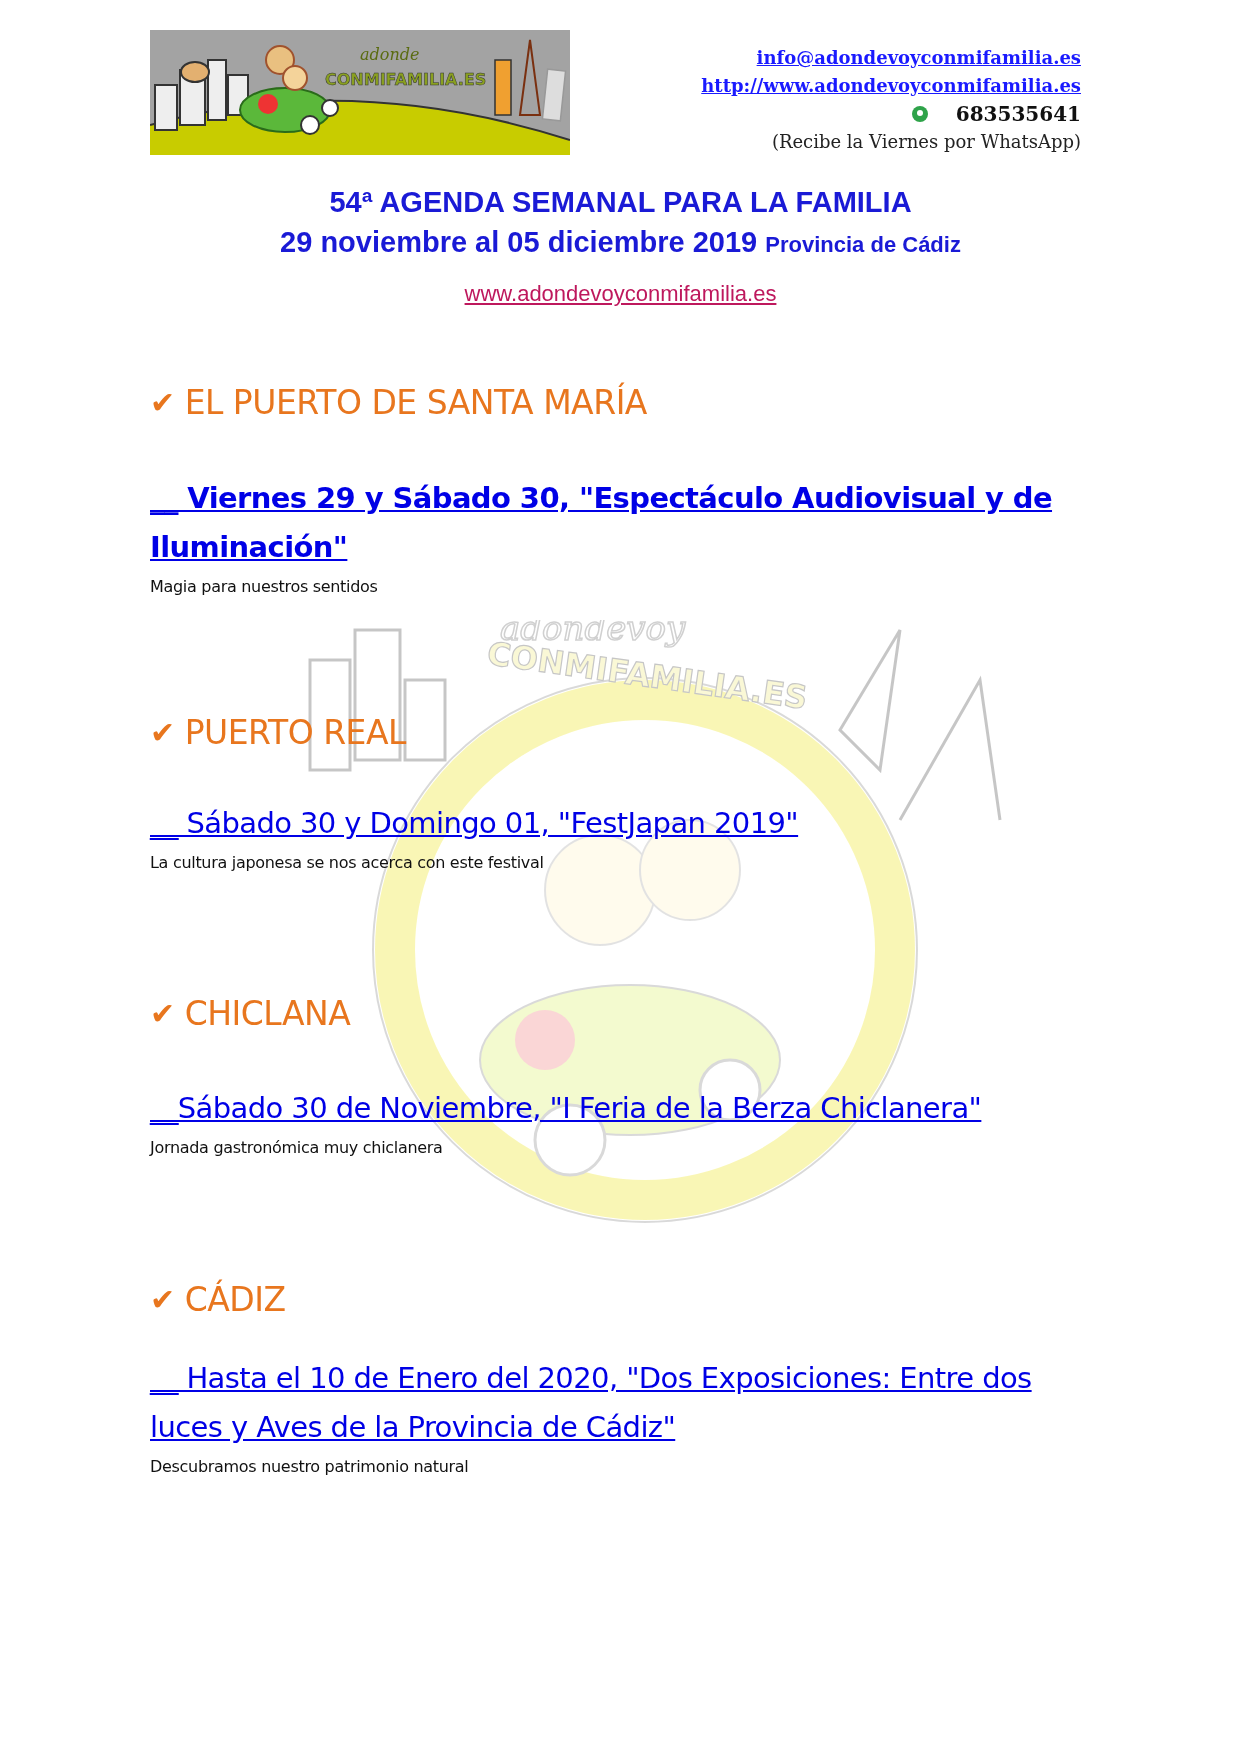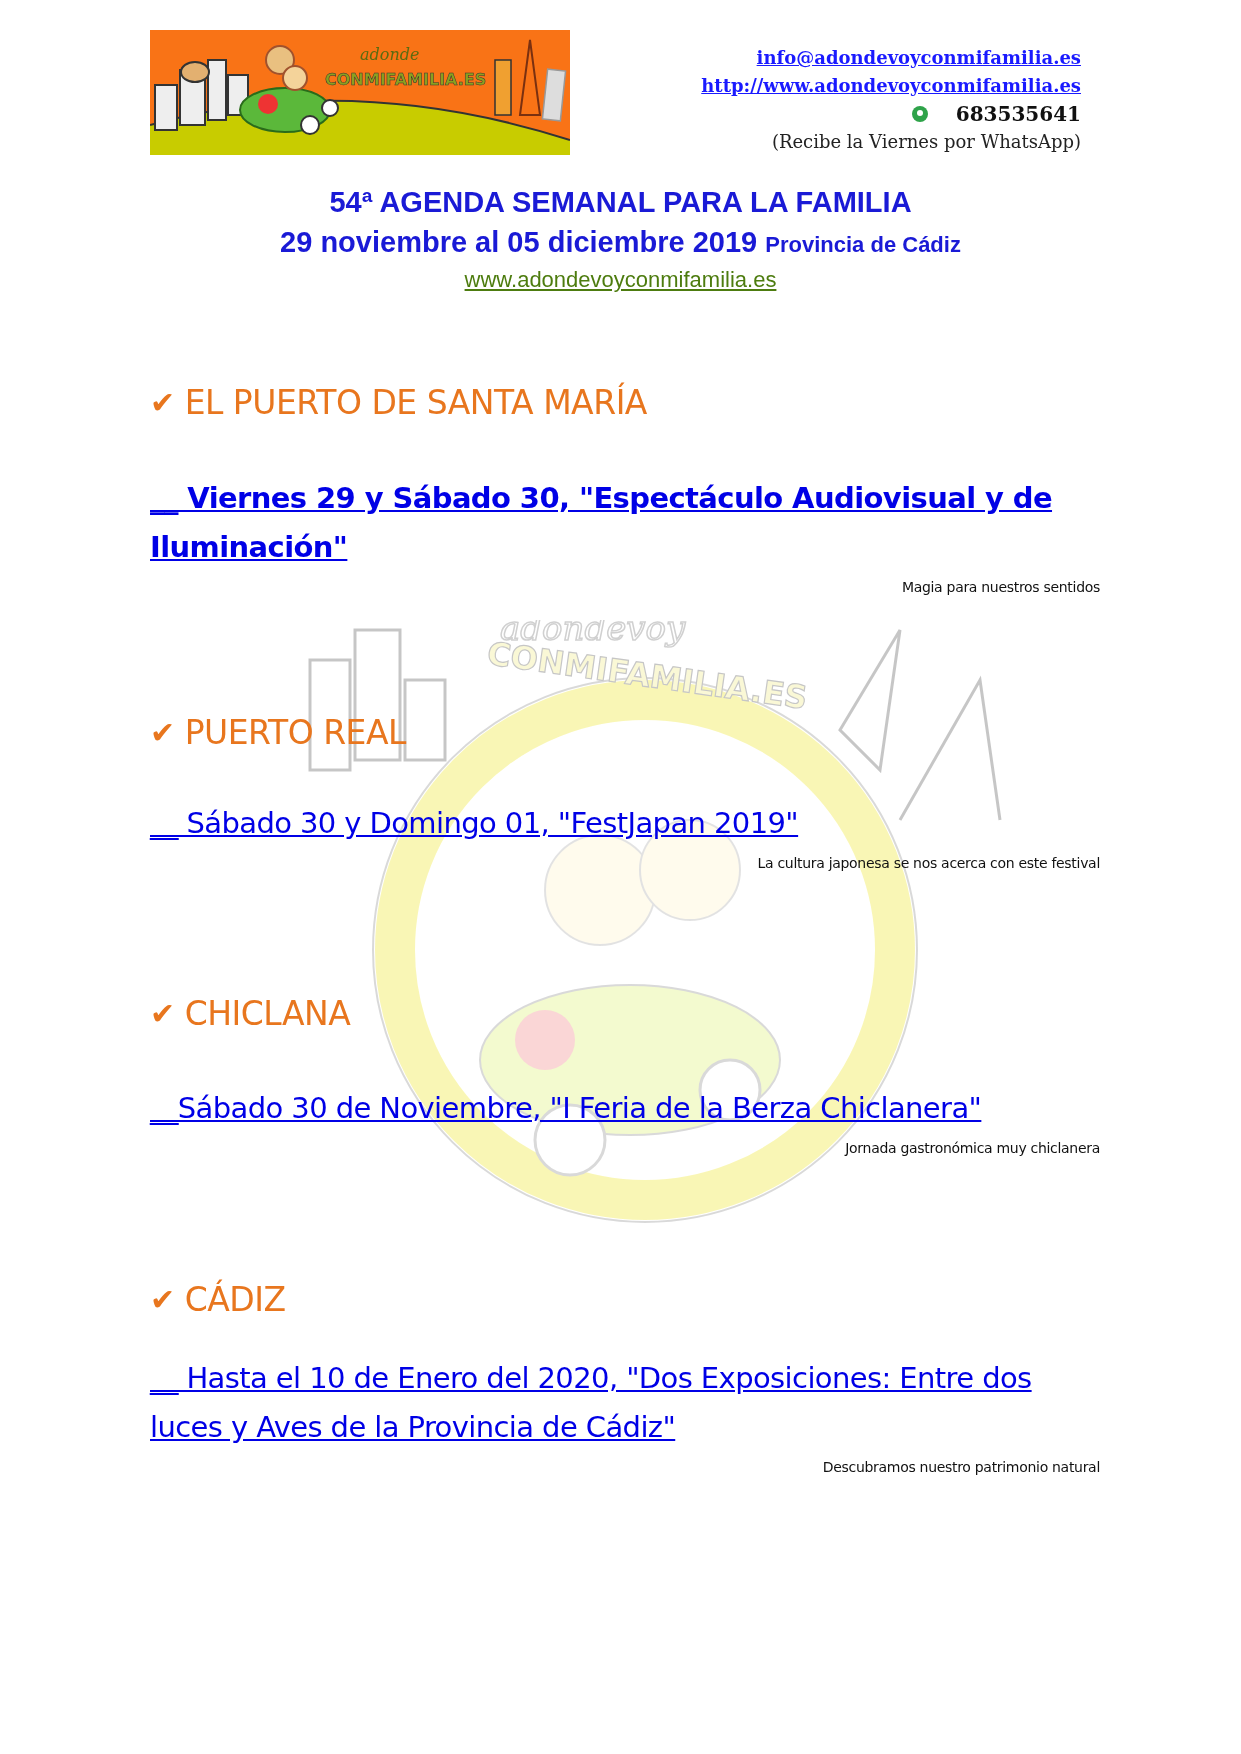--- a/index.html
+++ b/index.html
@@ -5,21 +5,21 @@
     html, body { margin: 0; padding: 0; background: #ffffff; }
     body {
       width: 1241px; height: 1754px; position: relative; overflow: hidden;
       font-family: "Liberation Sans", sans-serif;
     }
     .page { position: absolute; inset: 0; }
 
     
     .logo {
       position: absolute; left: 150px; top: 30px; width: 420px; height: 125px;
-      overflow: hidden; background: #f97316; text-decoration: underline;
+      overflow: hidden; background: #a3a3a3; text-decoration: underline;
     }
     .logo svg { display: block; }
 
     
     .contact {
       position: absolute; right: 160px; top: 44px; text-align: right;
       font-family: "DejaVu Serif", "Liberation Serif", serif;
     }
     .contact a { color: #1a1aff; text-decoration: underline; font-weight: bold; font-size: 18px; display: block; line-height: 28px; }
     .contact .phone-row { display: flex; justify-content: flex-end; align-items: center; gap: 28px; height: 28px; }
@@ -30,40 +30,40 @@
     .contact .wa-icon::after {
       content: ""; position: absolute; left: 5px; top: 4px; width: 6px; height: 6px; border-radius: 50%; background: #fff;
     }
     .contact .note { font-size: 18px; color: #222; line-height: 28px; font-weight: normal; }
 
     
     .title-block { position: absolute; left: 0; right: 0; top: 182px; text-align: center; color: #1a1ad6; }
     .title-block .t1 { font-weight: bold; font-size: 29px; line-height: 40px; }
     .title-block .t2 { font-weight: bold; font-size: 29px; line-height: 40px; }
     .title-block .t2 .prov { font-size: 22px; }
-    .title-block .site { font-size: 22px; color: #4d7c0f; text-decoration: underline; display: inline-block; margin-top: 2px; }
+    .title-block .site { font-size: 22px; color: #be185d; text-decoration: underline; display: inline-block; margin-top: 16px; }
 
     
     .watermark {
       position: absolute; left: 300px; top: 620px; width: 720px; height: 620px; opacity: 0.55; pointer-events: none;
     }
 
     
     .section { position: absolute; left: 150px; width: 950px; }
     .section-heading {
       color: #e8761e; font-size: 33px; line-height: 40px; font-family: "DejaVu Sans", sans-serif; letter-spacing: -0.5px;
       display: flex; align-items: center; gap: 10px;
     }
     .section-heading .check-icon { font-weight: bold; font-size: 30px; }
     .event-link {
       display: block; color: #0000e6; text-decoration: underline; font-size: 29px; line-height: 49px;
       font-family: "DejaVu Sans", sans-serif; letter-spacing: -0.6px;
     }
     .event-desc {
-      color: #111; font-size: 14px; line-height: 30px; font-family: "DejaVu Sans", sans-serif; letter-spacing: -0.3px; text-align: right;
+      color: #111; font-size: 16px; line-height: 30px; font-family: "DejaVu Sans", sans-serif; letter-spacing: -0.3px;
     }
   </style>
 </head>
 <body>
 
 <div class="page">
 
   <div class="logo">
     <svg width="420" height="125" viewBox="0 0 420 125">
       <path d="M0 125 L0 95 Q200 40 420 110 L420 125 Z" fill="#c8cc00"></path>

